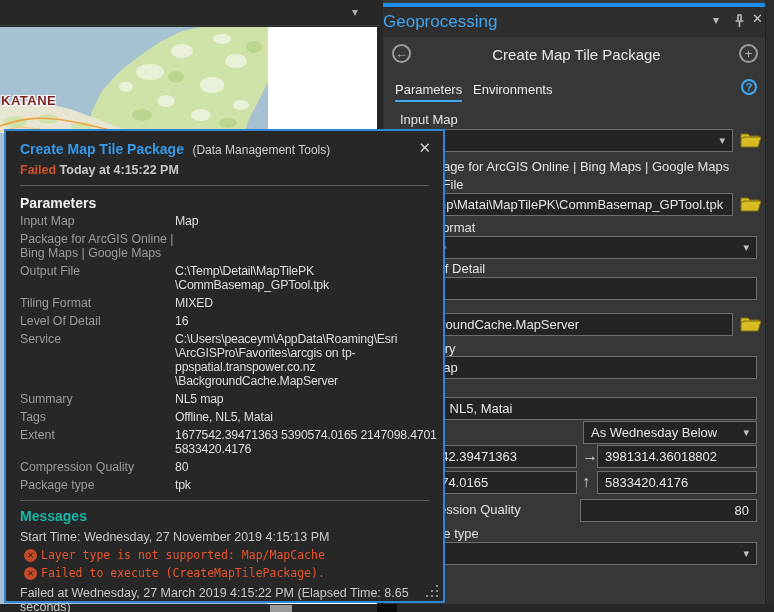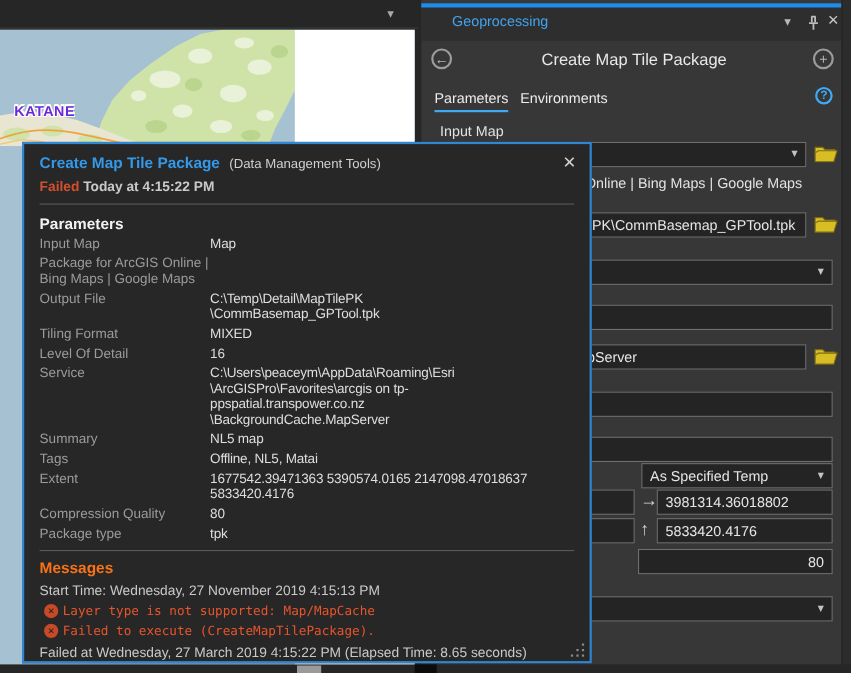--- a/index.html
+++ b/index.html
@@ -5,28 +5,28 @@
   * { margin:0; padding:0; box-sizing:border-box; }
   html,body { width:774px; height:612px; background:#262626; overflow:hidden;
               font-family:"Liberation Sans", sans-serif; }
   .stage { position:relative; width:774px; height:612px; background:#262626; }
 
   
   .map-window { position:absolute; left:0; top:0; width:380px; height:612px; background:#262626; }
   .map-titlebar { position:absolute; left:0; top:0; width:380px; height:26px; background:#262626; border-bottom:1px solid #3a3a3a; }
   .map-titlebar .menu-caret { position:absolute; right:22px; top:5px; color:#a8a8a8; font-size:12px; }
   .map-canvas { position:absolute; left:0; top:27px; width:377px; height:585px; background:#a5c1d2; }
-  .map-place-label { position:absolute; left:1px; top:66px; font-size:13px; font-weight:bold; color:#6d28d9; letter-spacing:.5px;
-      text-shadow:-1px -1px 0 #fff,1px -1px 0 #fff,-1px 1px 0 #fff,1px 1px 0 #fff,0 1px 0 #fff,0 -1px 0 #fff;margin-left:12px; }
+  .map-place-label { position:absolute; left:1px; top:66px; font-size:13px; font-weight:bold; color:#7f1d1d; letter-spacing:.5px;
+      text-shadow:-1px -1px 0 #fff,1px -1px 0 #fff,-1px 1px 0 #fff,1px 1px 0 #fff,0 1px 0 #fff,0 -1px 0 #fff; }
 
   
   .gp-panel { position:absolute; left:383px; top:0; width:391px; height:612px; background:#373737; }
   .gp-topstrip { position:absolute; left:0; top:3px; width:387px; height:4px; background:#1d8ceb; }
   .gp-titlebar { position:absolute; left:0; top:7px; width:387px; height:30px; background:#2e2e2e; }
-  .gp-title { position:absolute; left:28px; top:5px; font-size:13px; color:#41a4f0; }
+  .gp-title { position:absolute; left:0; top:5px; font-size:17px; color:#41a4f0; }
   .gp-caret { position:absolute; left:330px; top:6px; color:#b8b8b8; font-size:12px; }
   .gp-pin { position:absolute; left:351px; top:7px; }
   .gp-close { position:absolute; left:369px; top:4px; color:#c8c8c8; font-size:13px; }
   .gp-toolheader { position:absolute; left:0; top:37px; width:387px; height:36px; }
   .circle-btn { position:absolute; width:19px; height:19px; border:2px solid #9c9c9c; border-radius:50%;
       color:#b5b5b5; text-align:center; line-height:15px; font-size:13px; }
   .gp-back { left:9px; top:7px; }
   .gp-add { left:356px; top:7px; }
   .gp-tooltitle { position:absolute; left:0; top:9px; width:387px; text-align:center; color:#e8e8e8; font-size:15px; }
   .gp-tabs { position:absolute; left:0; top:73px; width:387px; height:32px; }
@@ -47,37 +47,37 @@
   .folder-btn { position:absolute; width:22px; height:18px; }
   .arrow-glyph { position:absolute; color:#d5d5d5; font-size:16px; font-weight:bold; }
   .scrollbar { position:absolute; left:382px; top:0; width:9px; height:612px; background:#2c2c2c; border-left:1px solid #222; }
 
   
   .bottom-strip { position:absolute; left:0; top:604px; width:774px; height:8px; background:#262626; }
   .bs-light { position:absolute; left:270px; top:1px; width:22px; height:7px; background:#9a9a9a; }
   .bs-dark  { position:absolute; left:377px; top:0; width:20px; height:8px; background:#0c0c0c; }
 
   
-  .popup { position:absolute; left:20px; top:129px; width:518px; height:474px; background:#272727;
+  .popup { position:absolute; left:4px; top:129px; width:441px; height:474px; background:#272727;
       border:2px solid #2f86d2; z-index:20; color:#dcdcdc; }
   .pp-header { position:relative; padding:9px 14px 0 14px; }
   .pp-title { font-size:14px; font-weight:bold; color:#3399e8; display:inline; }
   .pp-subtitle { font-size:12px; color:#cfcfcf; display:inline; margin-left:4px; }
   .pp-status-line { margin-top:5px; font-size:12.5px; color:#c9c9c9;font-weight:bold; }
   .pp-status { color:#d3502c; }
   .pp-close { position:absolute; right:12px; top:8px; color:#cfcfcf; font-size:15px; }
   .pp-divider { margin:8px 14px 0 14px; border-top:1px solid #5a5a5a; }
   .pp-heading { margin:9px 14px 0 14px; font-size:14px; font-weight:bold; color:#f2f2f2; }
   .pp-params { position:absolute; left:14px; right:6px; top:83px; height:286px; overflow:hidden; }
   .pp-row { display:flex; margin-bottom:4px; }
   .pp-label { width:155px; flex:0 0 155px; color:#9b9b9b; font-size:12.3px; line-height:14px; white-space:pre; }
   .pp-val { flex:1; color:#dedede; font-size:12.3px; line-height:14px; white-space:pre; letter-spacing:-0.2px; }
   .pp-messages { position:absolute; left:0; right:0; top:369px; }
   .pp-msg-divider { margin:0 14px; border-top:1px solid #5a5a5a; }
-  .pp-msg-heading { margin:7px 14px 0 14px; font-size:14px; font-weight:bold; color:#f97316; }
+  .pp-msg-heading { margin:7px 14px 0 14px; font-size:14px; font-weight:bold; color:#14b8a6; }
   .pp-msg-line { margin:6px 14px 0 14px; font-size:12.5px; color:#c9c9c9; }
   .pp-err { display:flex; align-items:center; margin:4px 14px 0 18px;
       font-family:"DejaVu Sans Mono", monospace; font-size:11.5px; color:#e8542c; }
   .err-icon { flex:0 0 13px; width:13px; height:13px; border-radius:50%; background:#c74a28; color:#1e1e1e;
       font-size:8px; line-height:13px; text-align:center; margin-right:4px; font-family:"Liberation Sans",sans-serif; }
   .pp-grip { position:absolute; right:4px; bottom:3px; width:12px; height:12px; }
   .pp-grip i { position:absolute; width:2px; height:2px; background:#8a8a8a; }
 </style>
 </head>
 <body>
@@ -191,21 +191,21 @@
           </svg>
       </span>
 
       <span class="fld-label" style="top:236px;">Summary</span>
       <div class="fld-box" style="left:14px; top:251px; width:360px;">NL5 map</div>
 
       <span class="fld-label" style="top:277px;">Tags</span>
       <div class="fld-box" style="left:14px; top:292px; width:360px;">Offline, NL5, Matai</div>
 
       <span class="fld-label" style="top:320px;">Extent</span>
-      <div class="fld-box combo" style="left:200px; top:316px; width:174px;">As Specified Temp</div>
+      <div class="fld-box combo" style="left:200px; top:316px; width:174px;">As Wednesday Below</div>
       <div class="fld-box" style="left:14px; top:340px; width:180px;">1677542.39471363</div>
       <span class="arrow-glyph" style="left:199px; top:342px;">→</span>
       <div class="fld-box" style="left:214px; top:340px; width:160px;">3981314.36018802</div>
       <div class="fld-box" style="left:14px; top:366px; width:180px;">5390574.0165</div>
       <span class="arrow-glyph" style="left:199px; top:368px;">↑</span>
       <div class="fld-box" style="left:214px; top:366px; width:160px;">5833420.4176</div>
 
       <span class="fld-label" style="top:397px;">Compression Quality</span>
       <div class="fld-box num-right" style="left:197px; top:394px; width:177px;">80</div>
 

